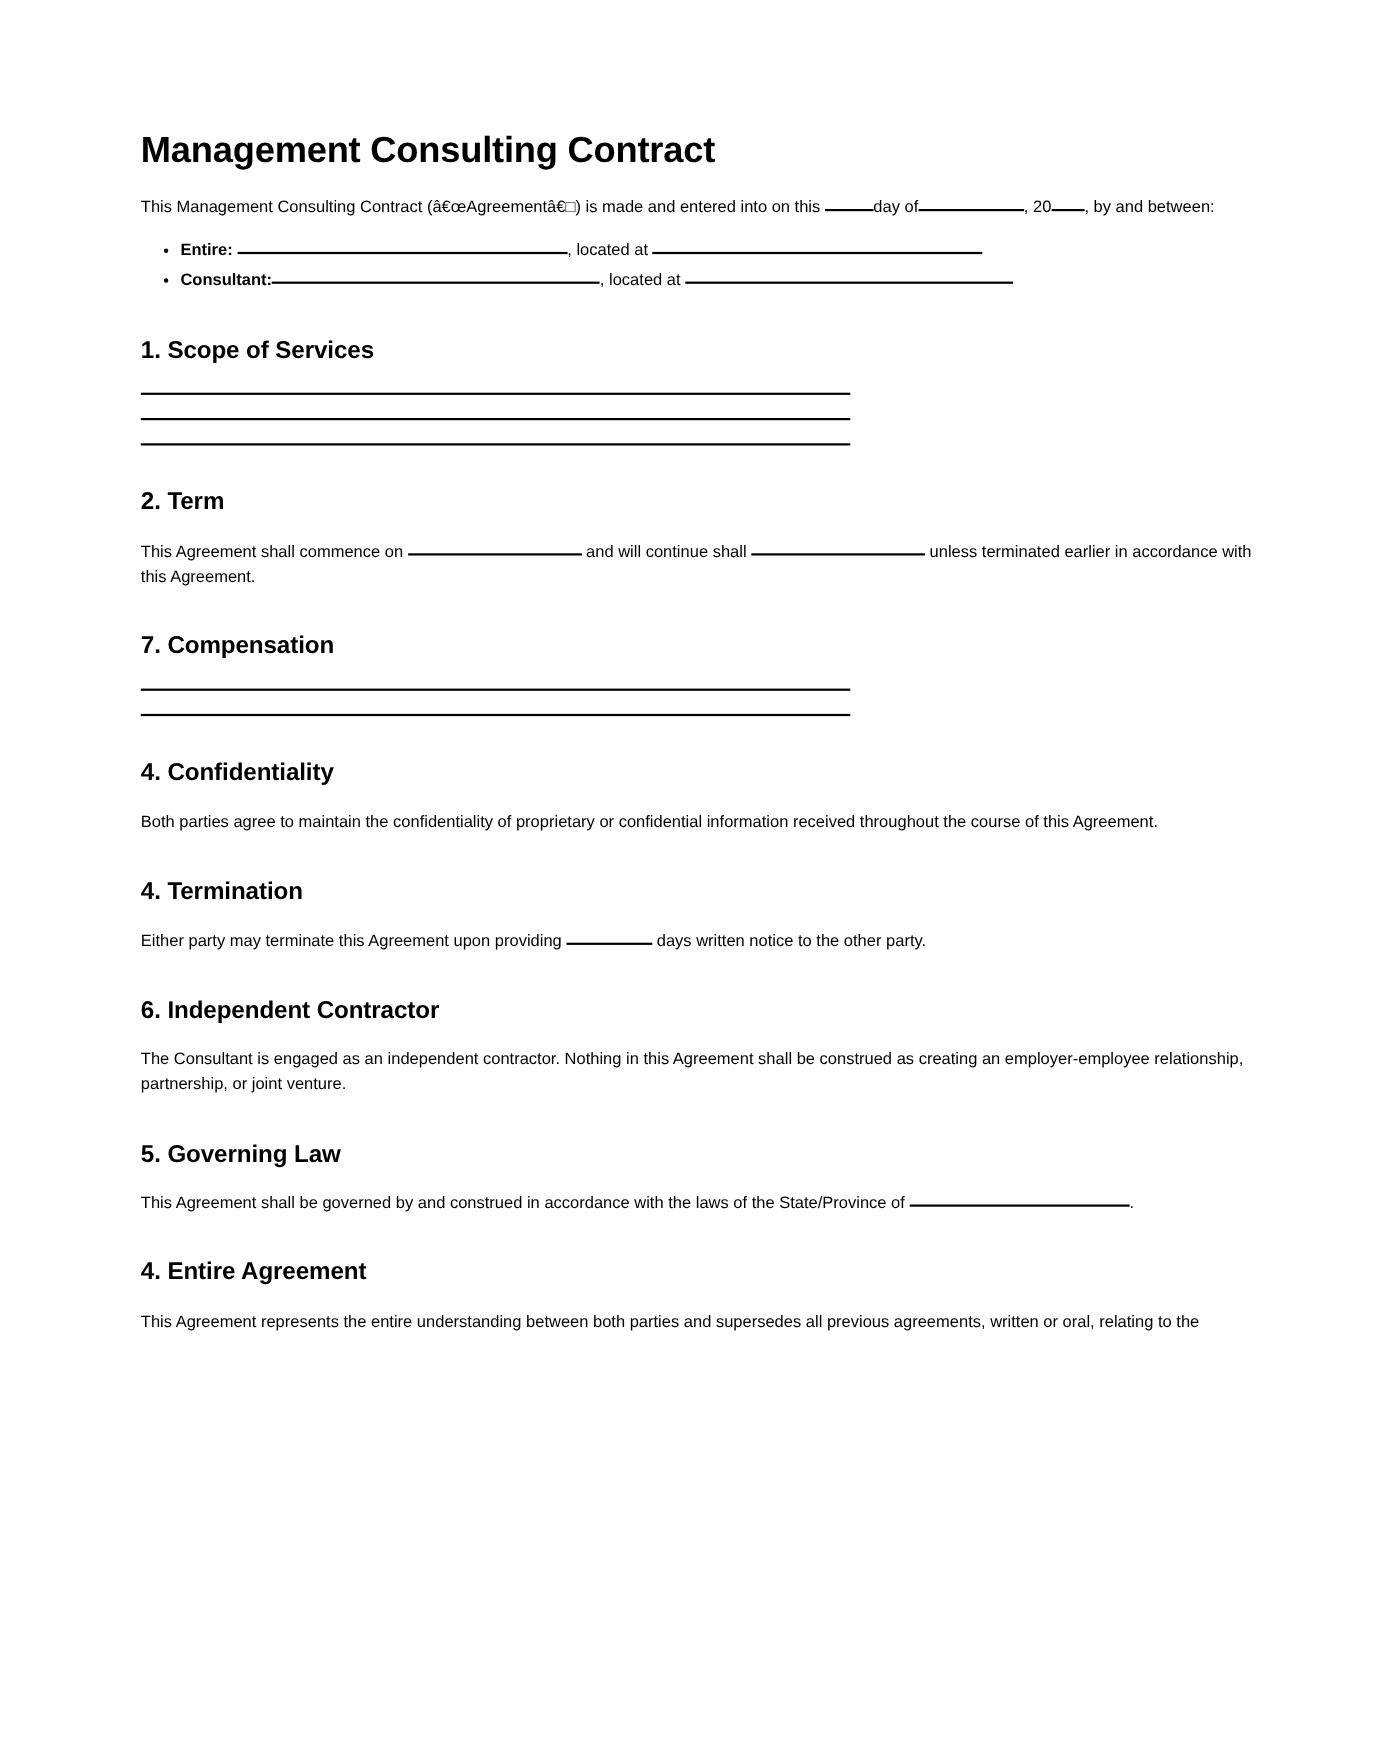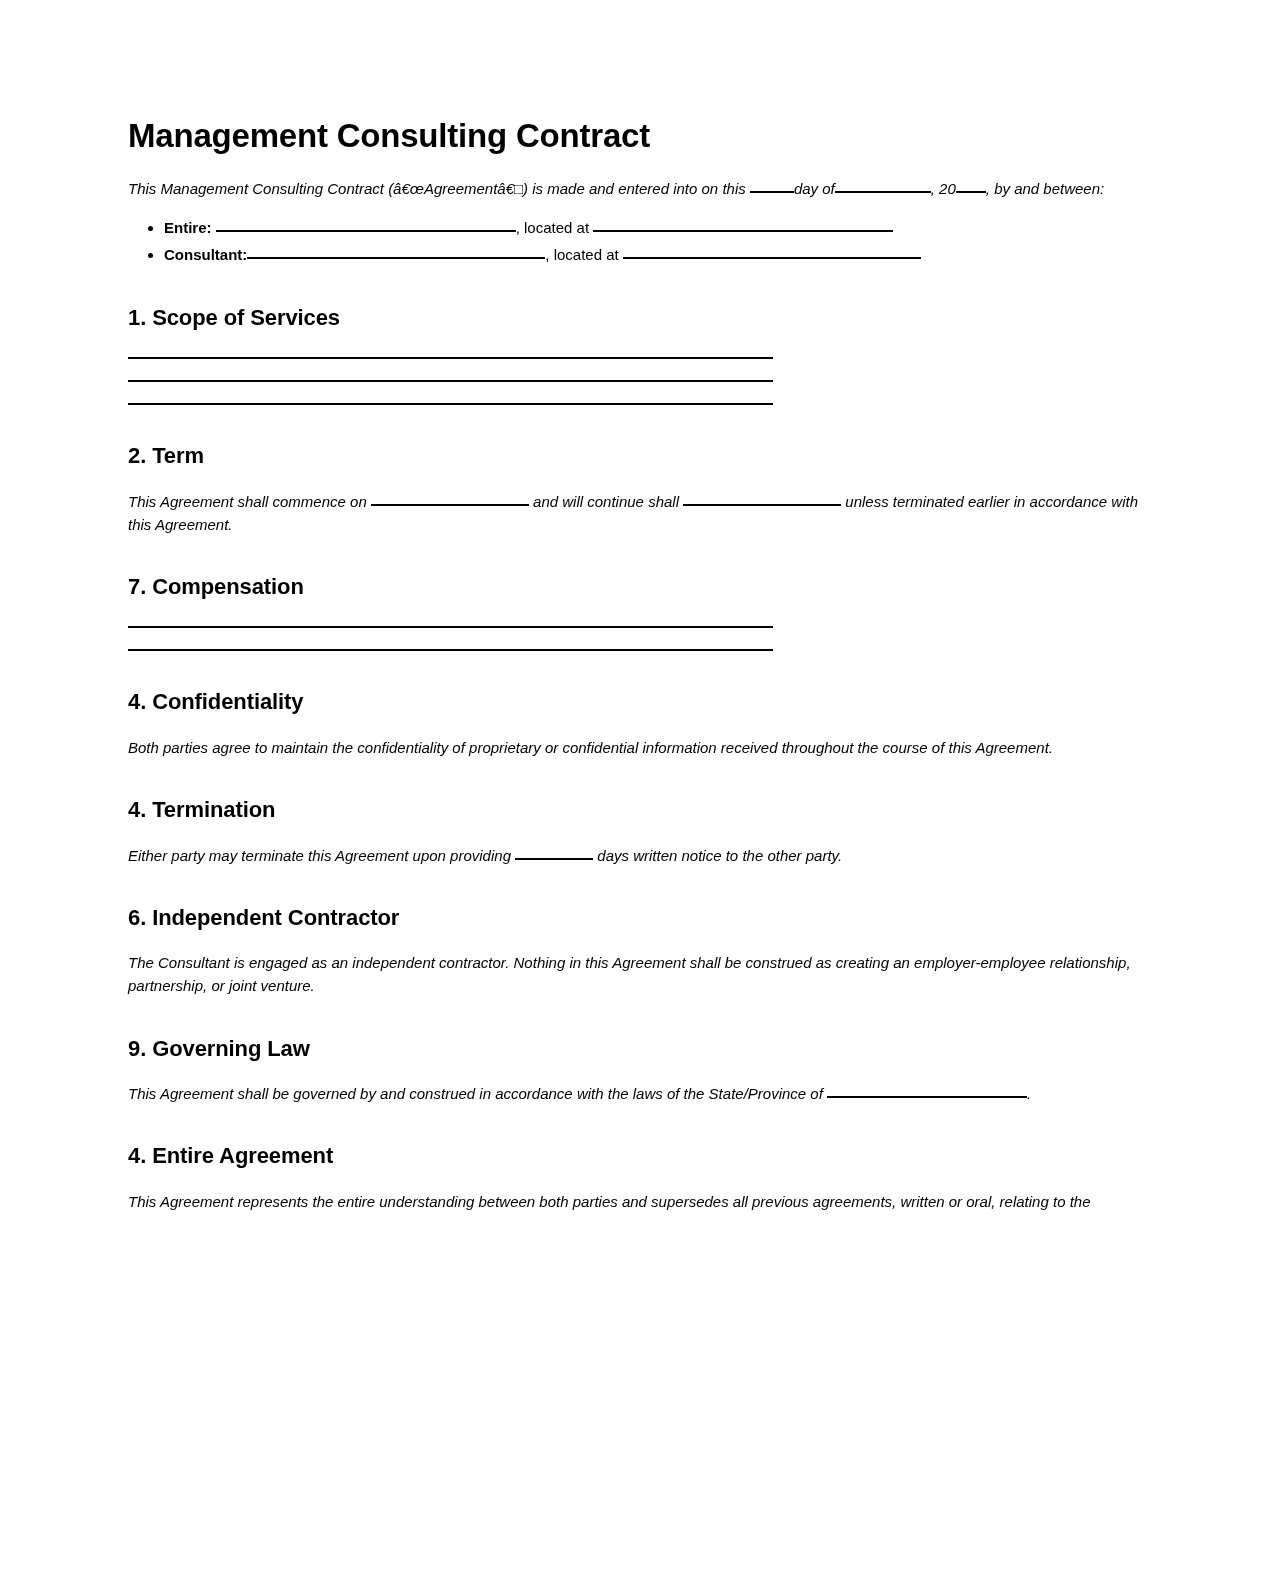--- a/index.html
+++ b/index.html
@@ -46,21 +46,20 @@
     font-weight: bold;
     line-height: 1.2;
     margin: 38px 0 20px 0;
     letter-spacing: -0.1px;
   }
   p.para {
     font-size: 15px;
     line-height: 1.55;
     margin: 0 0 6px 0;
     max-width: 1010px;
-    font-style: italic;
   }
   p.intro {
     margin-bottom: 16px;
   }
   ul.parties {
     margin: 0 0 4px 0;
     padding-left: 36px;
     list-style: disc;
   }
   ul.parties li {
@@ -159,21 +158,21 @@
       <h2 class="section-heading">4. Termination</h2>
       <p class="para">
         <span>Either party may terminate this Agreement upon providing</span>
         <span class="blank blank-s"></span>
         <span>days written notice to the other party.</span>
       </p>
 
       <h2 class="section-heading">6. Independent Contractor</h2>
       <p class="para">The Consultant is engaged as an independent contractor. Nothing in this Agreement shall be construed as creating an employer-employee relationship, partnership, or joint venture.</p>
 
-      <h2 class="section-heading">9. Governing Law</h2>
+      <h2 class="section-heading">5. Governing Law</h2>
       <p class="para">
         <span>This Agreement shall be governed by and construed in accordance with the laws of the State/Province of</span>
         <span class="blank blank-state"></span><span>.</span>
       </p>
 
       <h2 class="section-heading">4. Entire Agreement</h2>
       <p class="para">This Agreement represents the entire understanding between both parties and supersedes all previous agreements, written or oral, relating to the</p>
 
     </div>
   </div>

